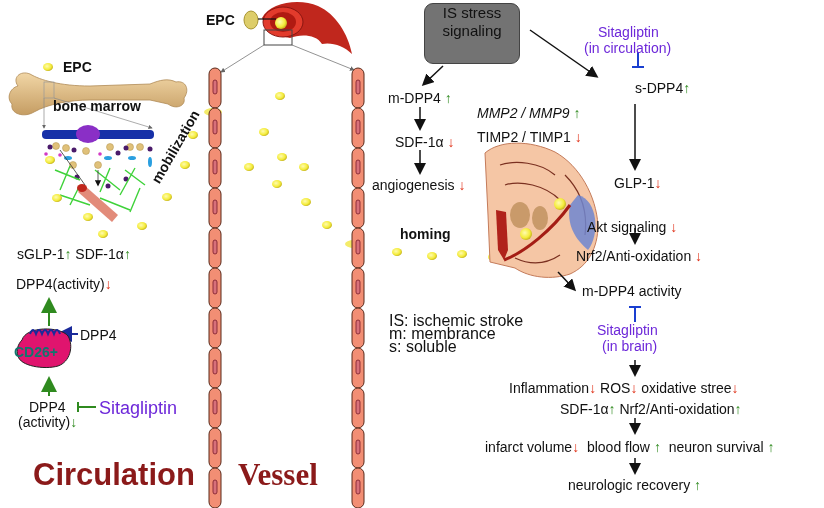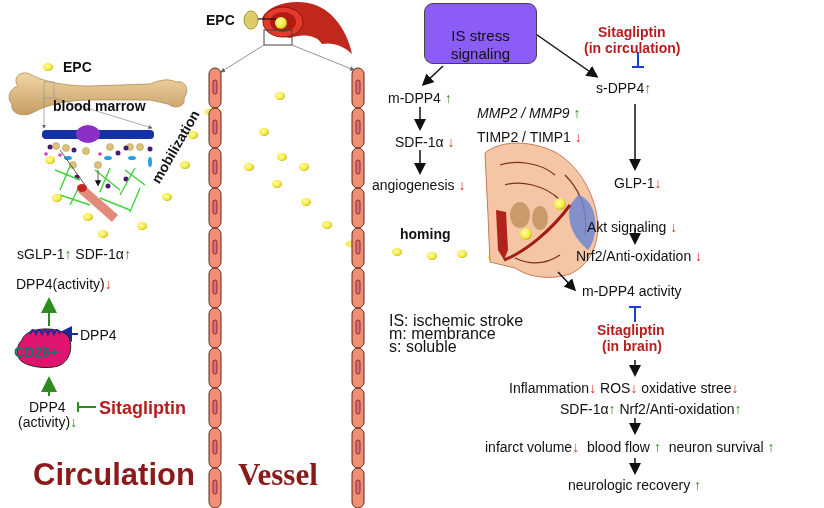--- a/index.html
+++ b/index.html
@@ -1,24 +1,24 @@
 <!DOCTYPE html>
 <html><head>
 <meta charset="utf-8">
 <style>
   html,body{margin:0;padding:0;background:#fff;}
   body{width:824px;height:508px;position:relative;overflow:hidden;font-family:"Liberation Sans",sans-serif;color:#111;}
   .t{position:absolute;white-space:nowrap;font-size:14px;line-height:16px;color:#111;}
   .bold{font-weight:bold;}
-  .blue{color:#b91c1c;font-weight:bold;}
+  .blue{color:#6d28d9;font-weight:normal;}
   .maroon{color:#8b1a1a;font-weight:bold;font-size:31px;line-height:28px;}
   .up{color:#2f8a1f;font-weight:bold;}
   .down{color:#e0331a;font-weight:bold;}
   svg.layer{position:absolute;left:0;top:0;}
-  .isbox{position:absolute;left:424px;top:3px;width:113px;height:61px;background:#8b5cf6;border:1.5px solid #444;border-radius:9px;box-sizing:border-box;display:flex;align-items:flex-end;justify-content:center;text-align:center;font-size:15px;line-height:18px;}
+  .isbox{position:absolute;left:424px;top:3px;width:96px;height:61px;background:#737373;border:1.5px solid #444;border-radius:9px;box-sizing:border-box;display:flex;align-items:flex-start;justify-content:center;text-align:center;font-size:15px;line-height:18px;}
   .legend{position:absolute;left:389px;top:314px;font-size:16px;line-height:13px;}
   .legend div{white-space:nowrap;}
 </style>
 </head>
 <body>
 
 <svg class="layer" width="824" height="508">
   <defs>
     <radialGradient id="epcg" cx="40%" cy="40%" r="60%">
       <stop offset="0%" stop-color="#fffbb0"></stop>
@@ -227,21 +227,21 @@
   </g>
 
   <g>
     <path d="M22,340 C26,326 60,326 68,336 C74,346 70,362 58,366 C44,370 20,366 18,356 C16,350 18,344 22,340 z" fill="#e0146e" stroke="#222" stroke-width="1"></path>
     <path d="M30,334 q3,-8 6,0 q3,-8 6,0 q3,-8 6,0 q3,-8 6,0 q3,-8 6,0" stroke="#1a2a9a" stroke-width="2" fill="none"></path>
   </g>
 </svg>
 
 <div class="t bold" style="left:206px;top:12px;font-size:14px;">EPC</div>
 <div class="t bold" style="left:63px;top:59px;font-size:14px;">EPC</div>
-<div class="t bold" style="left:53px;top:98px;font-size:14px;">blood marrow</div>
+<div class="t bold" style="left:53px;top:98px;font-size:14px;">bone marrow</div>
 <div class="t bold" style="left:148px;top:178px;font-size:14px;transform:rotate(-60deg);transform-origin:left top;">mobilization</div>
 <div class="t bold" style="left:400px;top:226px;font-size:14px;">homing</div>
 
 <div class="t" style="left:17px;top:246px;">
   <span>sGLP-1</span><span class="up">↑</span>
   <span>SDF-1α</span><span class="up">↑</span>
 </div>
 <div class="t" style="left:16px;top:276px;">
   <span>DPP4(activity)</span><span class="down">↓</span>
 </div>
@@ -270,21 +270,21 @@
 </div>
 <div class="t" style="left:477px;top:105px;font-style:italic;">
   <span>MMP2 / MMP9</span> <span class="up">↑</span>
 </div>
 <div class="t" style="left:477px;top:129px;">
   <span>TIMP2 / TIMP1</span> <span class="down">↓</span>
 </div>
 
 <div class="t blue" style="left:598px;top:24px;">Sitagliptin</div>
 <div class="t blue" style="left:584px;top:40px;">(in circulation)</div>
-<div class="t" style="left:596px;top:80px;">
+<div class="t" style="left:635px;top:80px;">
   <span>s-DPP4</span><span class="up">↑</span>
 </div>
 <div class="t" style="left:614px;top:175px;">
   <span>GLP-1</span><span class="down">↓</span>
 </div>
 <div class="t" style="left:587px;top:208px;margin-top:11px;">
   <span>Akt signaling</span> <span class="down">↓</span>
 </div>
 <div class="t" style="left:576px;top:248px;">
   <span>Nrf2/Anti-oxidation</span> <span class="down">↓</span>

